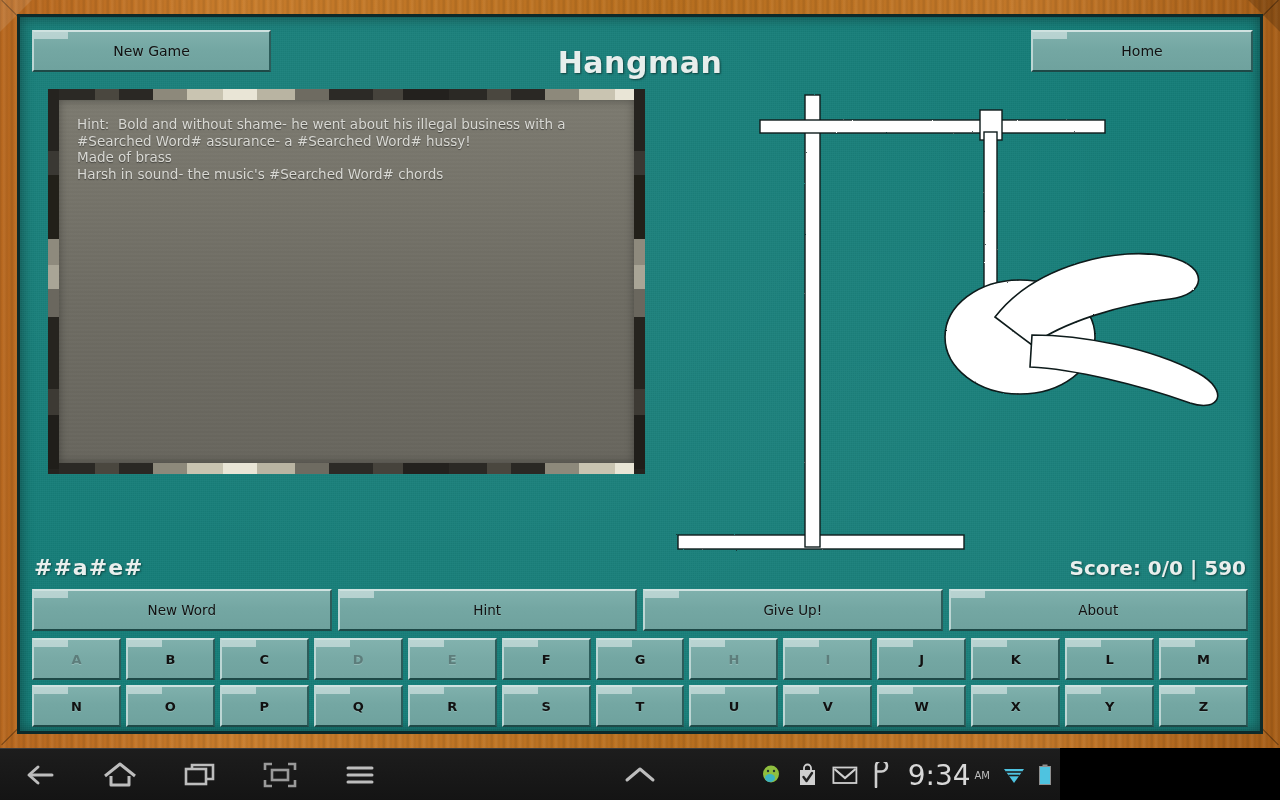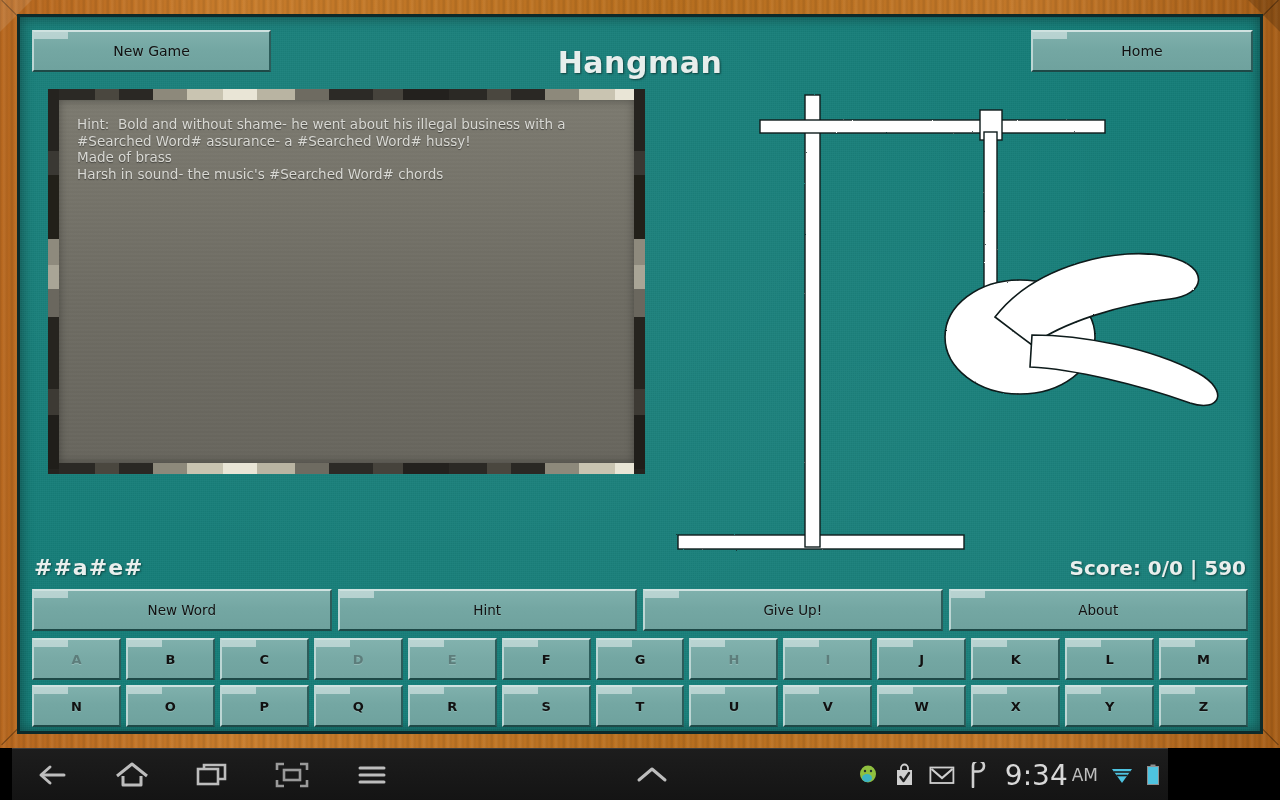--- a/index.html
+++ b/index.html
@@ -161,32 +161,32 @@
     flex:1 1 0; font-size:13px; font-weight:bold;
   }
   .key.used {
     color: #5d7d7b;
     text-shadow: 0 1px 0 rgba(255,255,255,0.20);
     background: linear-gradient(180deg, #82b2ae 0%, #79aaa6 45%, #74a5a1 100%);
   }
 
   
   #sysbar {
-    position:absolute; left:12px; top:748px; width:1156px; height:52px;
+    position:absolute; left:0; top:748px; width:1060px; height:52px;
     background: linear-gradient(180deg,#1d1d1d 0%, #141414 100%);
     border-top: 1px solid #3a3a3a;
   }
   #nav-left { position:absolute; left:0; top:0; height:52px; display:flex; align-items:center; }
   #nav-left .navbtn { width:80px; height:52px; display:flex; align-items:center; justify-content:center; cursor:pointer; }
   #nav-center { position:absolute; left:600px; top:0; width:80px; height:52px;
                 display:flex; align-items:center; justify-content:center; cursor:pointer; }
   #nav-right { position:absolute; right:8px; top:0; height:52px; display:flex; align-items:center; gap:13px; }
   #nav-right .tray { display:flex; align-items:center; justify-content:center; cursor:pointer; }
   #clock { color:#d8d8d8; font-size:28px; font-family:"DejaVu Sans", sans-serif; letter-spacing:0px; }
-  #clock-ampm { color:#bdbdbd; font-size:17px; margin-left:4px; font-family:"DejaVu Sans", sans-serif; }
+  #clock-ampm { color:#bdbdbd; font-size:10px; margin-left:4px; font-family:"DejaVu Sans", sans-serif; }
 </style>
 </head>
 <body>
 
 <div id="frame">
   <div class="miter tl">
       <i></i>
     </div>
   <div class="miter tr">
       <i></i>

